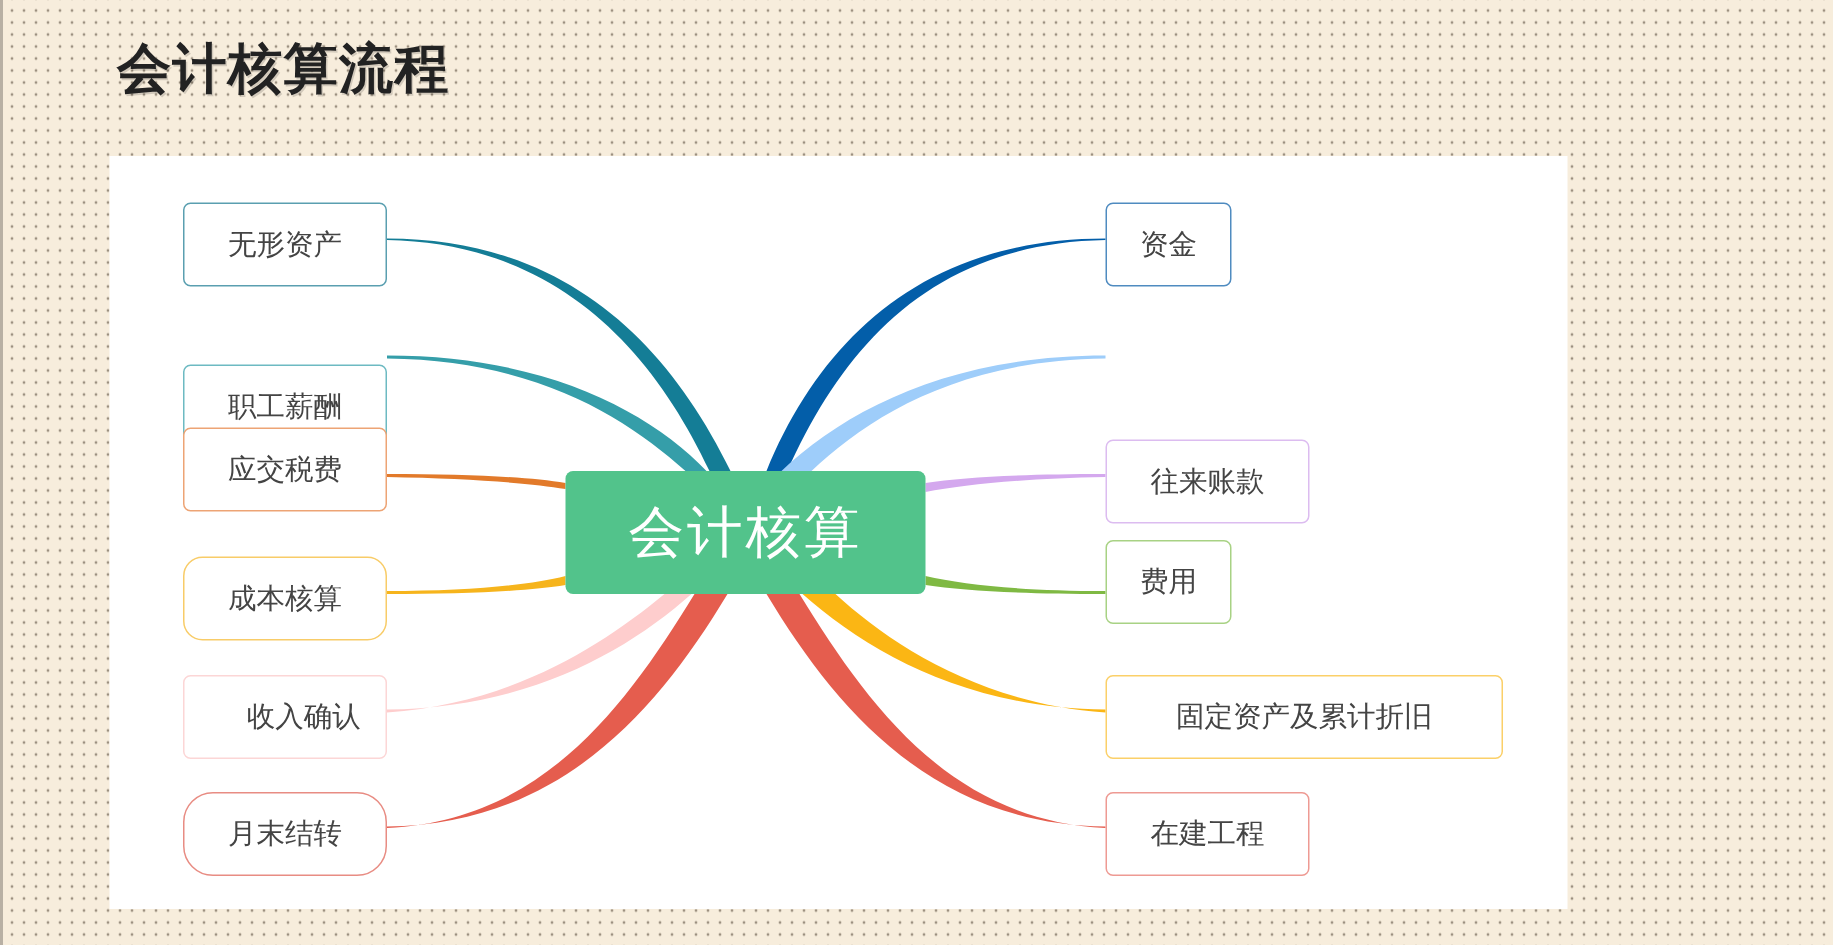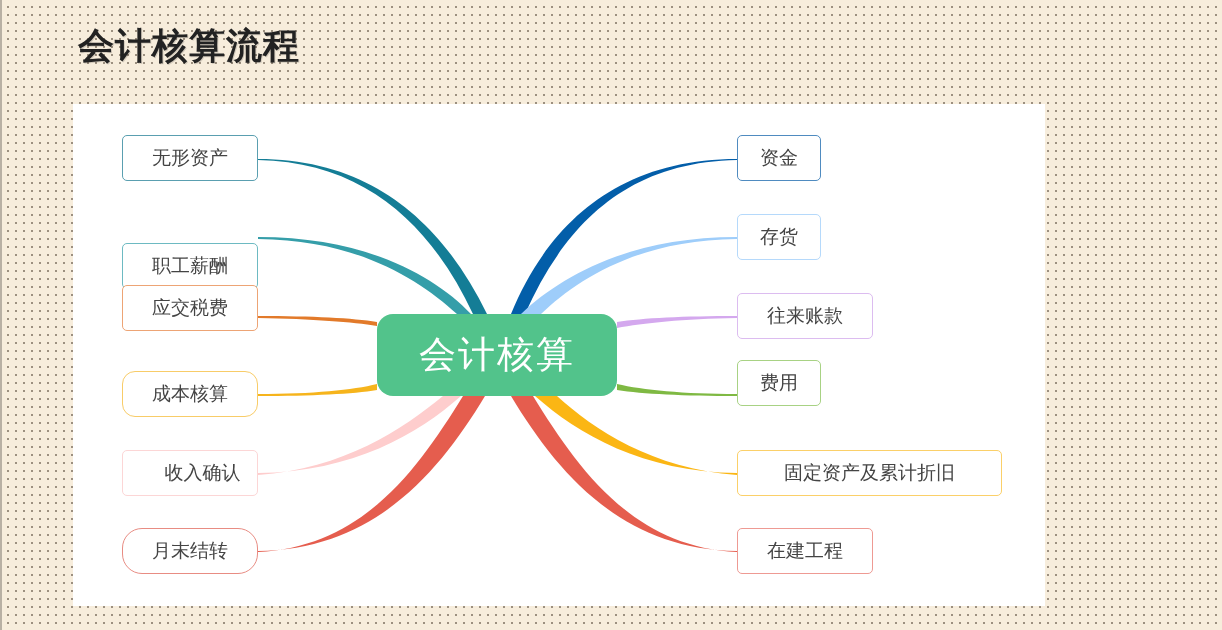--- a/index.html
+++ b/index.html
@@ -18,28 +18,28 @@
       font-size: 36px; font-weight: bold; color: #222;
       letter-spacing: 1px;
       text-shadow: 1px 1px 0 rgba(0,0,0,0.15);
     }
     .card {
       position: absolute; left: 71px; top: 104px;
       width: 972px; height: 502px; background: #ffffff;
     }
     .card svg { position: absolute; left: 0; top: 0; }
     .node {
-      position: absolute; height: 46px; box-sizing: border-box;
+      position: absolute; height: 56px; box-sizing: border-box;
       border: 1px solid; border-radius: 5px; background: #fff;
       display: flex; align-items: center; justify-content: center;
       font-size: 19px; color: #444; padding: 0 14px; white-space: nowrap;
     }
     .root {
       position: absolute; left: 304px; top: 210px; width: 240px; height: 82px;
-      background: #52c38b; border-radius: 16px;
+      background: #52c38b; border-radius: 5px;
       display: flex; align-items: center; justify-content: center;
       color: #fff; font-size: 37px; letter-spacing: 2px;
     }
   </style>
 </head>
 <body>
 
 <div class="page-title">会计核算流程</div>
 
 <div class="card">
@@ -63,18 +63,17 @@
   <div class="root">会计核算</div>
 
   <div class="node" style="left:49px; top:31px; width:136px; border-color:#5a9fb0;">无形资产</div>
   <div class="node" style="left:49px; top:110px; width:136px; border-color:#6dbac2;margin-top:29px;">职工薪酬</div>
   <div class="node" style="left:49px; top:181px; width:136px; border-color:#eda475;">应交税费</div>
   <div class="node" style="left:49px; top:267px; width:136px; border-color:#f8cc68;border-radius:13px;">成本核算</div>
   <div class="node" style="left:49px; top:346px; width:136px; border-color:#fcd6d6;padding-left:39px;">收入确认</div>
   <div class="node" style="left:49px; top:424px; width:136px; border-color:#e88c83;border-radius:20px;">月末结转</div>
 
   <div class="node" style="left:664px; top:31px; width:84px; border-color:#4f8bc0;">资金</div>
-  <div class="node" style="left:664px; top:110px; width:84px; border-color:#b5d9fb;">存货</div>
   <div class="node" style="left:664px; top:189px; width:136px; border-color:#dcbcf0;">往来账款</div>
   <div class="node" style="left:664px; top:256px; width:84px; border-color:#a8d284;">费用</div>
   <div class="node" style="left:664px; top:346px; width:265px; border-color:#fbd069;">固定资产及累计折旧</div>
   <div class="node" style="left:664px; top:424px; width:136px; border-color:#ee9a93;">在建工程</div>
 </div>
 
 </body></html>

